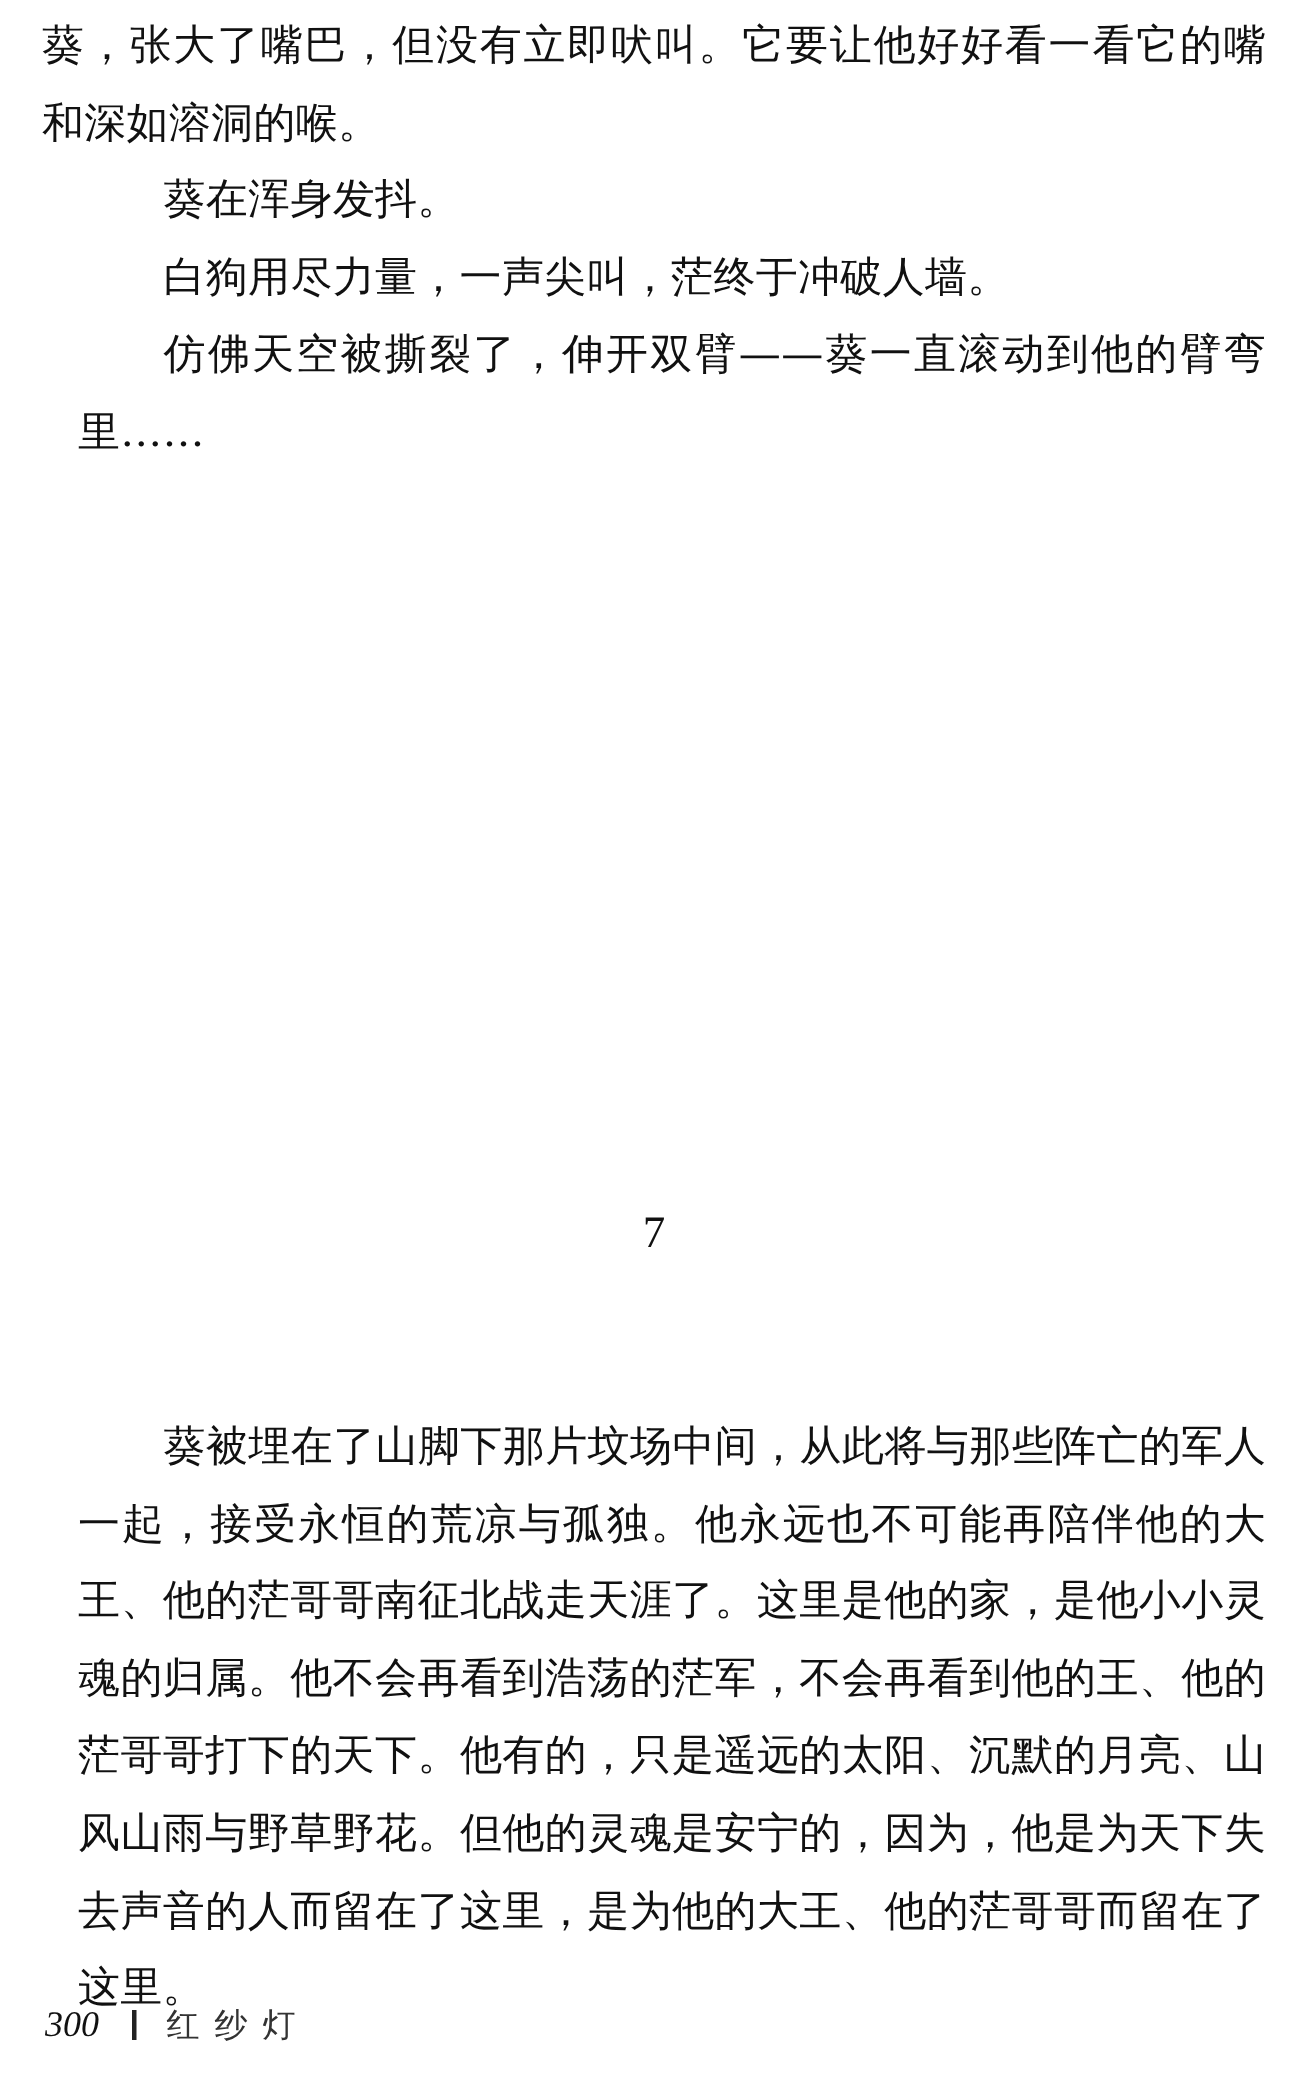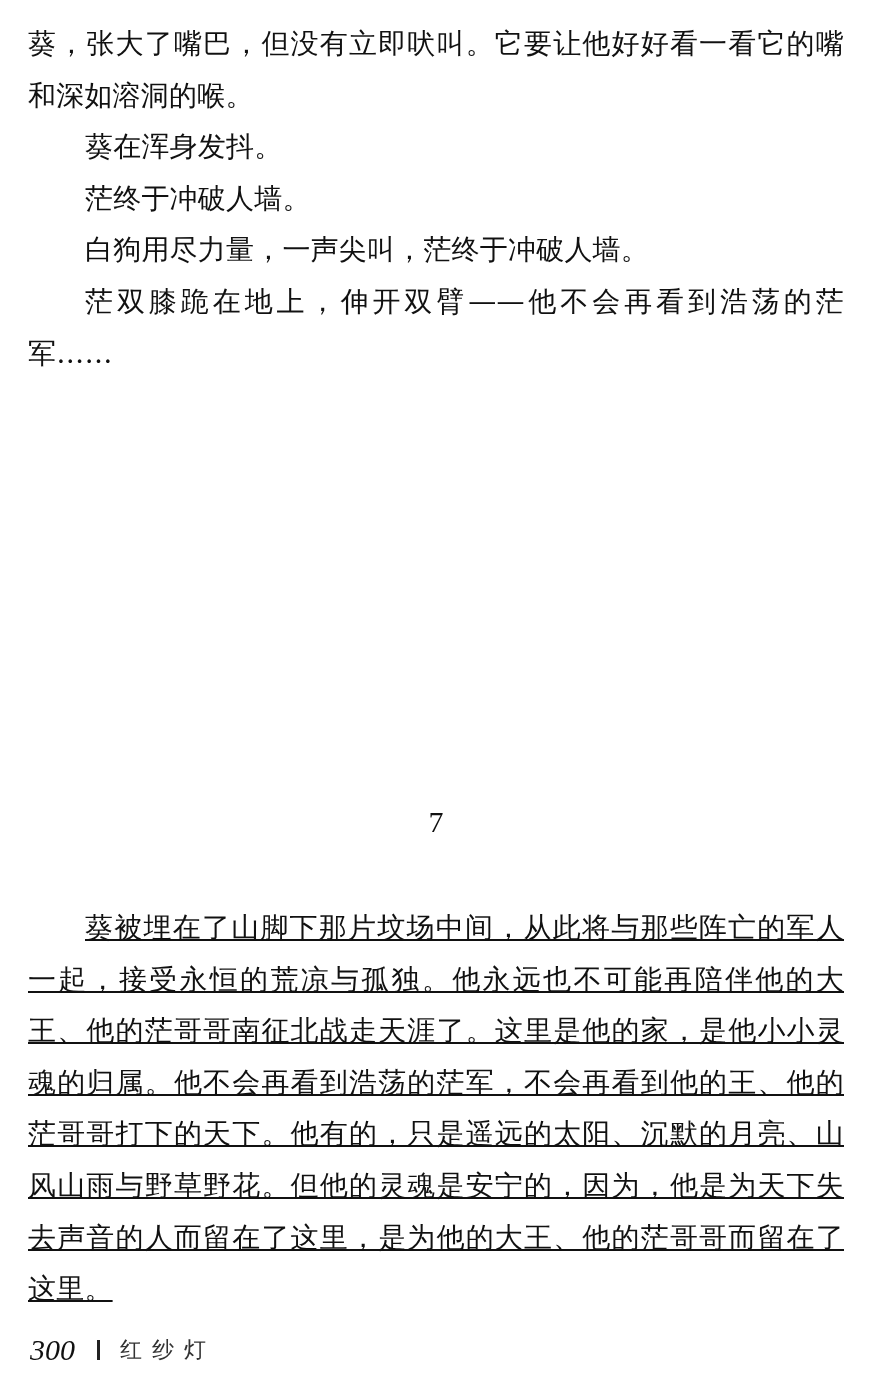--- a/index.html
+++ b/index.html
@@ -11,63 +11,63 @@
       width: 872px;
       height: 1391px;
       position: relative;
       overflow: hidden;
       color: #111111;
       font-family: "DejaVu Serif", "Liberation Serif", serif;
     }
     .page {
       position: absolute;
       left: 28px;
-      top: 18px;
+      top: 4px;
       width: 816px;
     }
     .para {
       margin: 0;
       font-size: 28px;
       line-height: 51.6px;
       text-align: justify;
       text-justify: inter-character;
       letter-spacing: 0.2px;
     }
     .para.indent {
       text-indent: 57px;
+      margin-left: 24px;
     }
     .section-num {
       position: absolute;
       left: 0;
       width: 872px;
       top: 802px;
       text-align: center;
       font-family: "Liberation Serif", "DejaVu Serif", serif;
       font-size: 30px;
       line-height: 40px;
     }
     .block-b {
       position: absolute;
       left: 28px;
-      top: 902px;
+      top: 938px;
       width: 816px;
-      text-decoration: underline;
     }
     .footer {
       position: absolute;
       left: 30px;
       top: 1332px;
       height: 36px;
       display: flex;
       align-items: center;
     }
     .page-number {
       font-family: "Liberation Serif", "DejaVu Serif", serif;
       font-style: italic;
-      font-size: 30px;
+      font-size: 24px;
       color: #111;
     }
     .footer-bar {
       display: inline-block;
       width: 3px;
       height: 20px;
       background: #222;
       margin-left: 22px;
       margin-right: 20px;
     }
@@ -77,23 +77,22 @@
       letter-spacing: 10px;
       color: #333;
     }
   </style>
 </head>
 <body>
 
 <div class="page">
   <p class="para">葵，张大了嘴巴，但没有立即吠叫。它要让他好好看一看它的嘴和深如溶洞的喉。</p>
   <p class="para indent">葵在浑身发抖。</p>
-  <p class="para indent">茫终于冲破人墙。</p>
   <p class="para indent">白狗用尽力量，一声尖叫，茫终于冲破人墙。</p>
-  <p class="para indent">茫双膝跪在地上，伸开双臂——他不会再看到浩荡的茫军……</p>
+  <p class="para indent">仿佛天空被撕裂了，伸开双臂——葵一直滚动到他的臂弯里……</p>
 </div>
 
 <div class="section-num">7</div>
 
 <div class="block-b">
   <p class="para indent">葵被埋在了山脚下那片坟场中间，从此将与那些阵亡的军人一起，接受永恒的荒凉与孤独。他永远也不可能再陪伴他的大王、他的茫哥哥南征北战走天涯了。这里是他的家，是他小小灵魂的归属。他不会再看到浩荡的茫军，不会再看到他的王、他的茫哥哥打下的天下。他有的，只是遥远的太阳、沉默的月亮、山风山雨与野草野花。但他的灵魂是安宁的，因为，他是为天下失去声音的人而留在了这里，是为他的大王、他的茫哥哥而留在了这里。</p>
 </div>
 
 <div class="footer">
   <span class="page-number">300</span>

